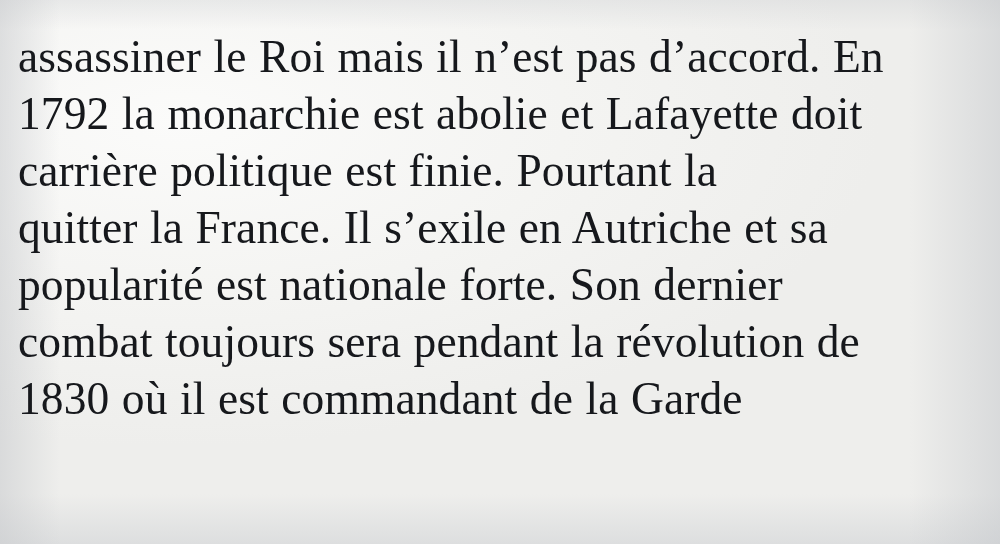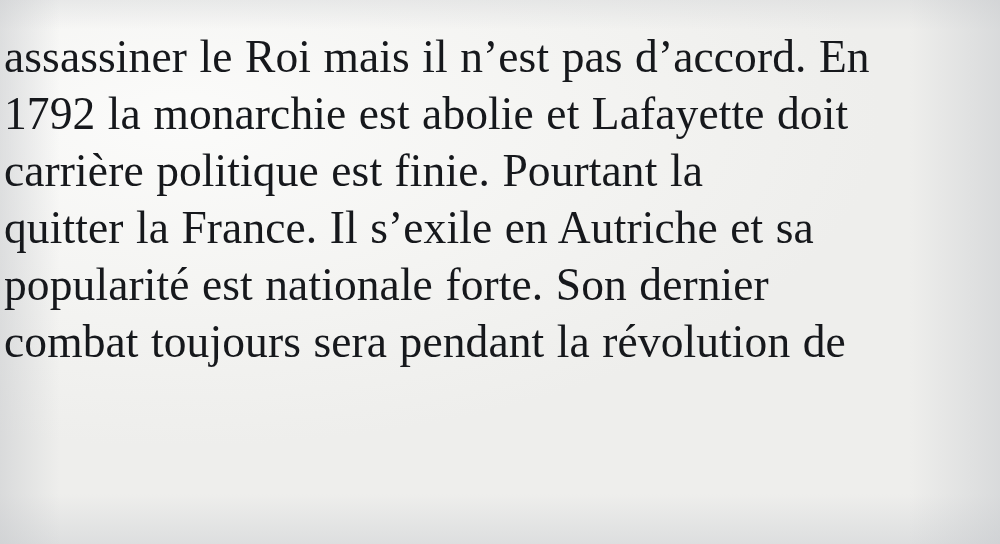--- a/index.html
+++ b/index.html
@@ -30,21 +30,21 @@
     inset: 0;
     pointer-events: none;
     background:
       linear-gradient(to right, rgba(200,202,205,0.55) 0px, rgba(200,202,205,0.0) 60px),
       linear-gradient(to left, rgba(196,199,203,0.5) 0px, rgba(196,199,203,0.0) 90px),
       linear-gradient(to bottom, rgba(205,207,210,0.35) 0px, rgba(205,207,210,0.0) 30px),
       linear-gradient(to top, rgba(200,203,207,0.45) 0px, rgba(200,203,207,0.0) 50px);
   }
   #text-block {
     position: absolute;
-    left: 4px;
+    left: 18px;
     top: 28px;
     width: 940px;
     color: #16181c;
     font-size: 45.5px;
     line-height: 57px;
     letter-spacing: 0.1px;
     word-spacing: 1px;
     text-rendering: optimizeLegibility;
   }
   .line {
@@ -57,14 +57,15 @@
 <body>
 
 <div id="page">
   <div id="text-block">
     <span class="line">assassiner le Roi mais il n’est pas d’accord. En</span>
     <span class="line">1792 la monarchie est abolie et Lafayette doit</span>
     <span class="line">carrière politique est finie. Pourtant la</span>
     <span class="line">quitter la France. Il s’exile en Autriche et sa</span>
     <span class="line">popularité est nationale forte. Son dernier</span>
     <span class="line">combat toujours sera pendant la révolution de</span>
+    <span class="line">1830 où il est commandant de la Garde</span>
   </div>
 </div>
 
 </body></html>

